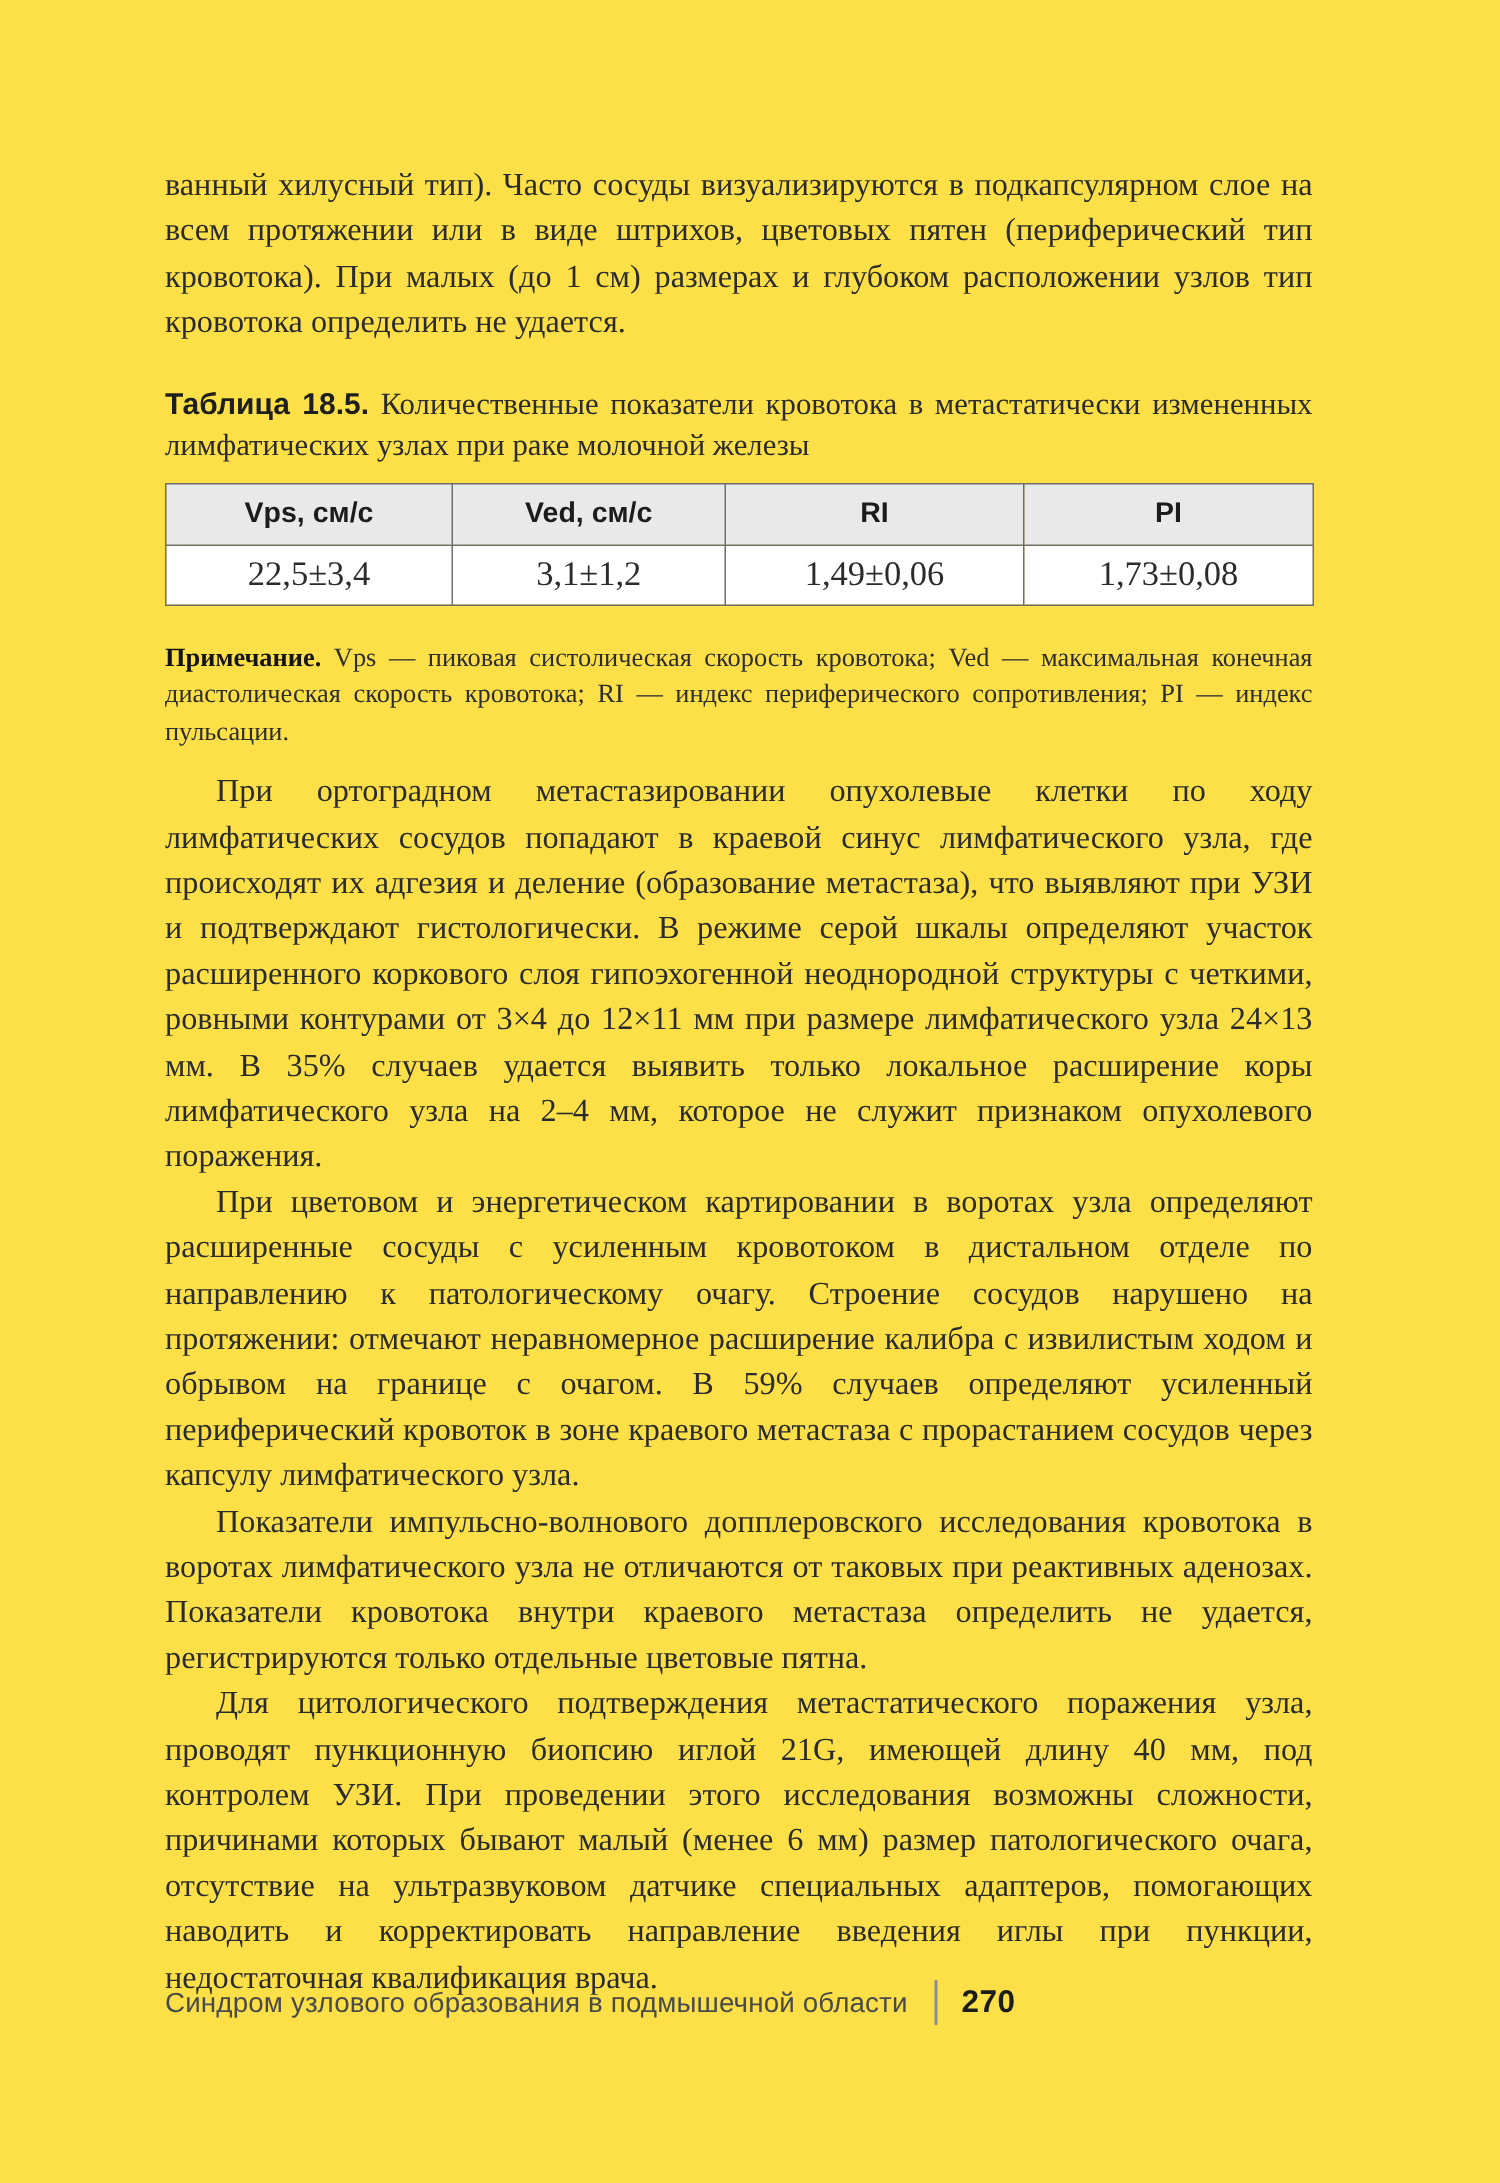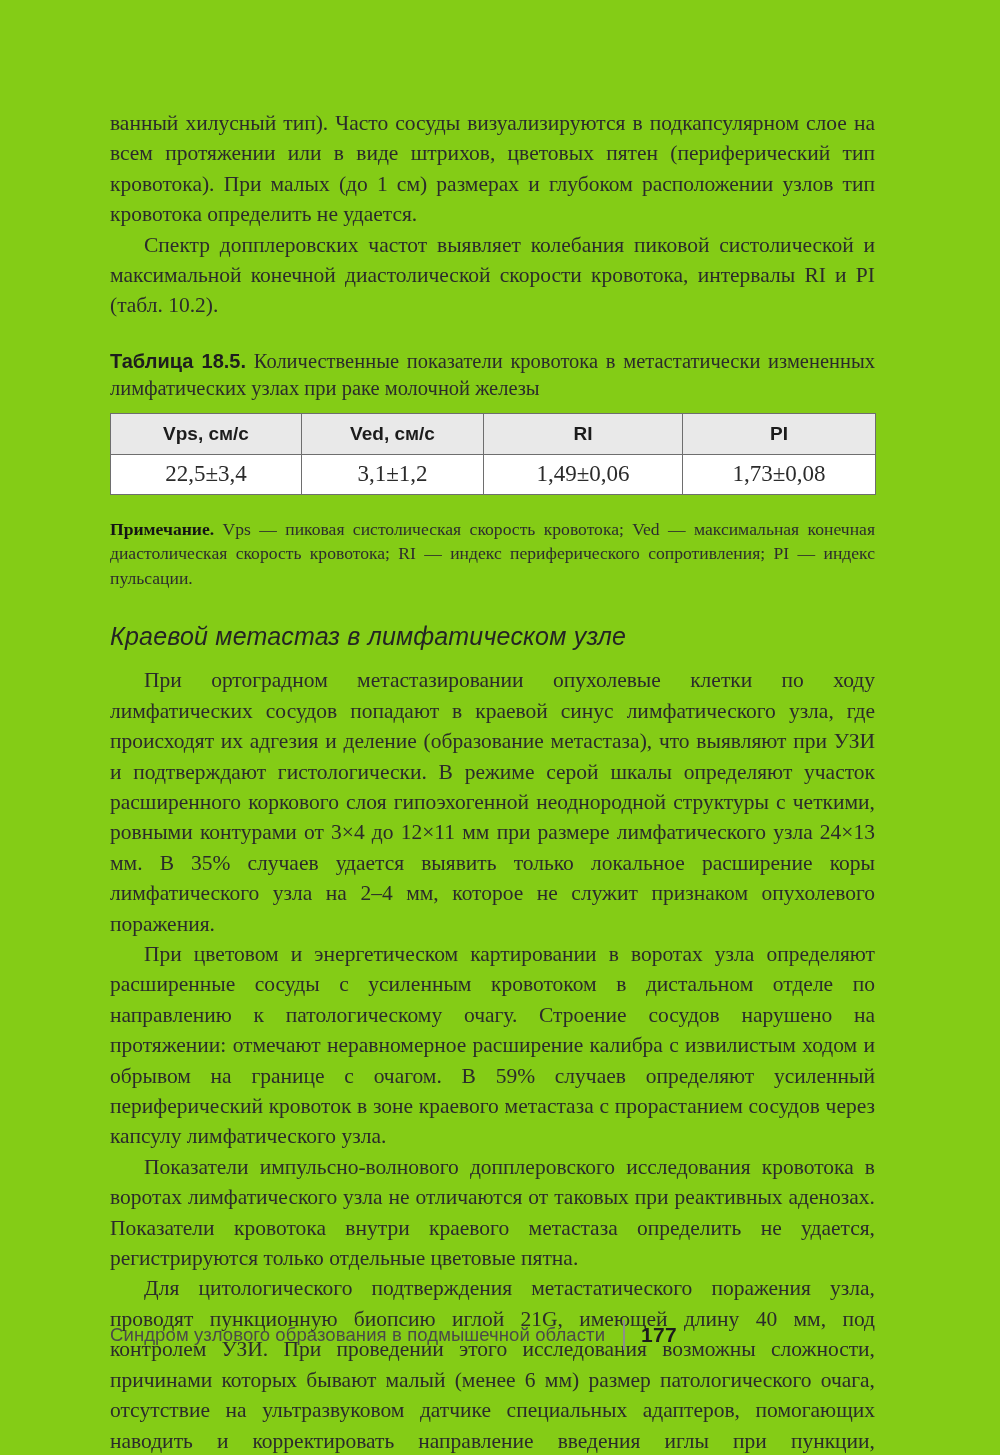--- a/index.html
+++ b/index.html
@@ -4,21 +4,21 @@
 <style>
   html, body {
     margin: 0;
     padding: 0;
     background: #ffffff;
   }
   .page {
     position: relative;
     width: 1000px;
     height: 1455px;
-    background: #84cc16;
+    background: #fde047;
     overflow: hidden;
     font-family: "Liberation Serif", "DejaVu Serif", serif;
     color: #2a2a2a;
   }
   .content {
     position: absolute;
     left: 110px;
     top: 108px;
     width: 765px;
   }
@@ -150,21 +150,20 @@
 </style>
 </head>
 <body>
 
 <div class="page">
 
   <div class="content">
 
     <p class="body">ванный хилусный тип). Часто сосуды визуализируются в подкапсулярном слое на всем протяжении или в виде штрихов, цветовых пятен (периферический тип кровотока). При малых (до 1 см) размерах и глубоком расположении узлов тип кровотока определить не удается.</p>
 
-    <p class="body indent">Спектр допплеровских частот выявляет колебания пиковой систолической и максимальной конечной диастолической скорости кровотока, интервалы RI и PI (табл. 10.2).</p>
 
     <div class="table-caption">
       <span class="lead">Таблица 18.5.</span><span> Количественные показатели кровотока в метастатически измененных лимфатических узлах при раке молочной железы</span>
     </div>
 
     <table class="data">
       <colgroup>
         <col class="c1">
           <col class="c2">
           <col class="c3">
@@ -185,33 +184,32 @@
           <td>1,49±0,06</td>
           <td>1,73±0,08</td>
         </tr>
       </tbody>
     </table>
 
     <div class="note">
       <span class="lead">Примечание.</span><span> Vps — пиковая систолическая скорость кровотока; Ved — максимальная конечная диастолическая скорость кровотока; RI — индекс периферического сопротивления; PI — индекс пульсации.</span>
     </div>
 
-    <h2 class="section">Краевой метастаз в лимфатическом узле</h2>
 
     <div class="gap-after-heading"></div>
 
     <p class="body indent">При ортоградном метастазировании опухолевые клетки по ходу лимфатических сосудов попадают в краевой синус лимфатического узла, где происходят их адгезия и деление (образование метастаза), что выявляют при УЗИ и подтверждают гистологически. В режиме серой шкалы определяют участок расширенного коркового слоя гипоэхогенной неоднородной структуры с четкими, ровными контурами от 3×4 до 12×11 мм при размере лимфатического узла 24×13 мм. В 35% случаев удается выявить только локальное расширение коры лимфатического узла на 2–4 мм, которое не служит признаком опухолевого поражения.</p>
 
     <p class="body indent">При цветовом и энергетическом картировании в воротах узла определяют расширенные сосуды с усиленным кровотоком в дистальном отделе по направлению к патологическому очагу. Строение сосудов нарушено на протяжении: отмечают неравномерное расширение калибра с извилистым ходом и обрывом на границе с очагом. В 59% случаев определяют усиленный периферический кровоток в зоне краевого метастаза с прорастанием сосудов через капсулу лимфатического узла.</p>
 
     <p class="body indent">Показатели импульсно-волнового допплеровского исследования кровотока в воротах лимфатического узла не отличаются от таковых при реактивных аденозах. Показатели кровотока внутри краевого метастаза определить не удается, регистрируются только отдельные цветовые пятна.</p>
 
     <p class="body indent">Для цитологического подтверждения метастатического поражения узла, проводят пункционную биопсию иглой 21G, имеющей длину 40 мм, под контролем УЗИ. При проведении этого исследования возможны сложности, причинами которых бывают малый (менее 6 мм) размер патологического очага, отсутствие на ультразвуковом датчике специальных адаптеров, помогающих наводить и корректировать направление введения иглы при пункции, недостаточная квалификация врача.</p>
 
   </div>
 
   <div class="footer">
     <span class="running-head">Синдром узлового образования в подмышечной области</span>
     <span class="rule"></span>
-    <span class="page-number">177</span>
+    <span class="page-number">270</span>
   </div>
 
 </div>
 
 </body></html>

